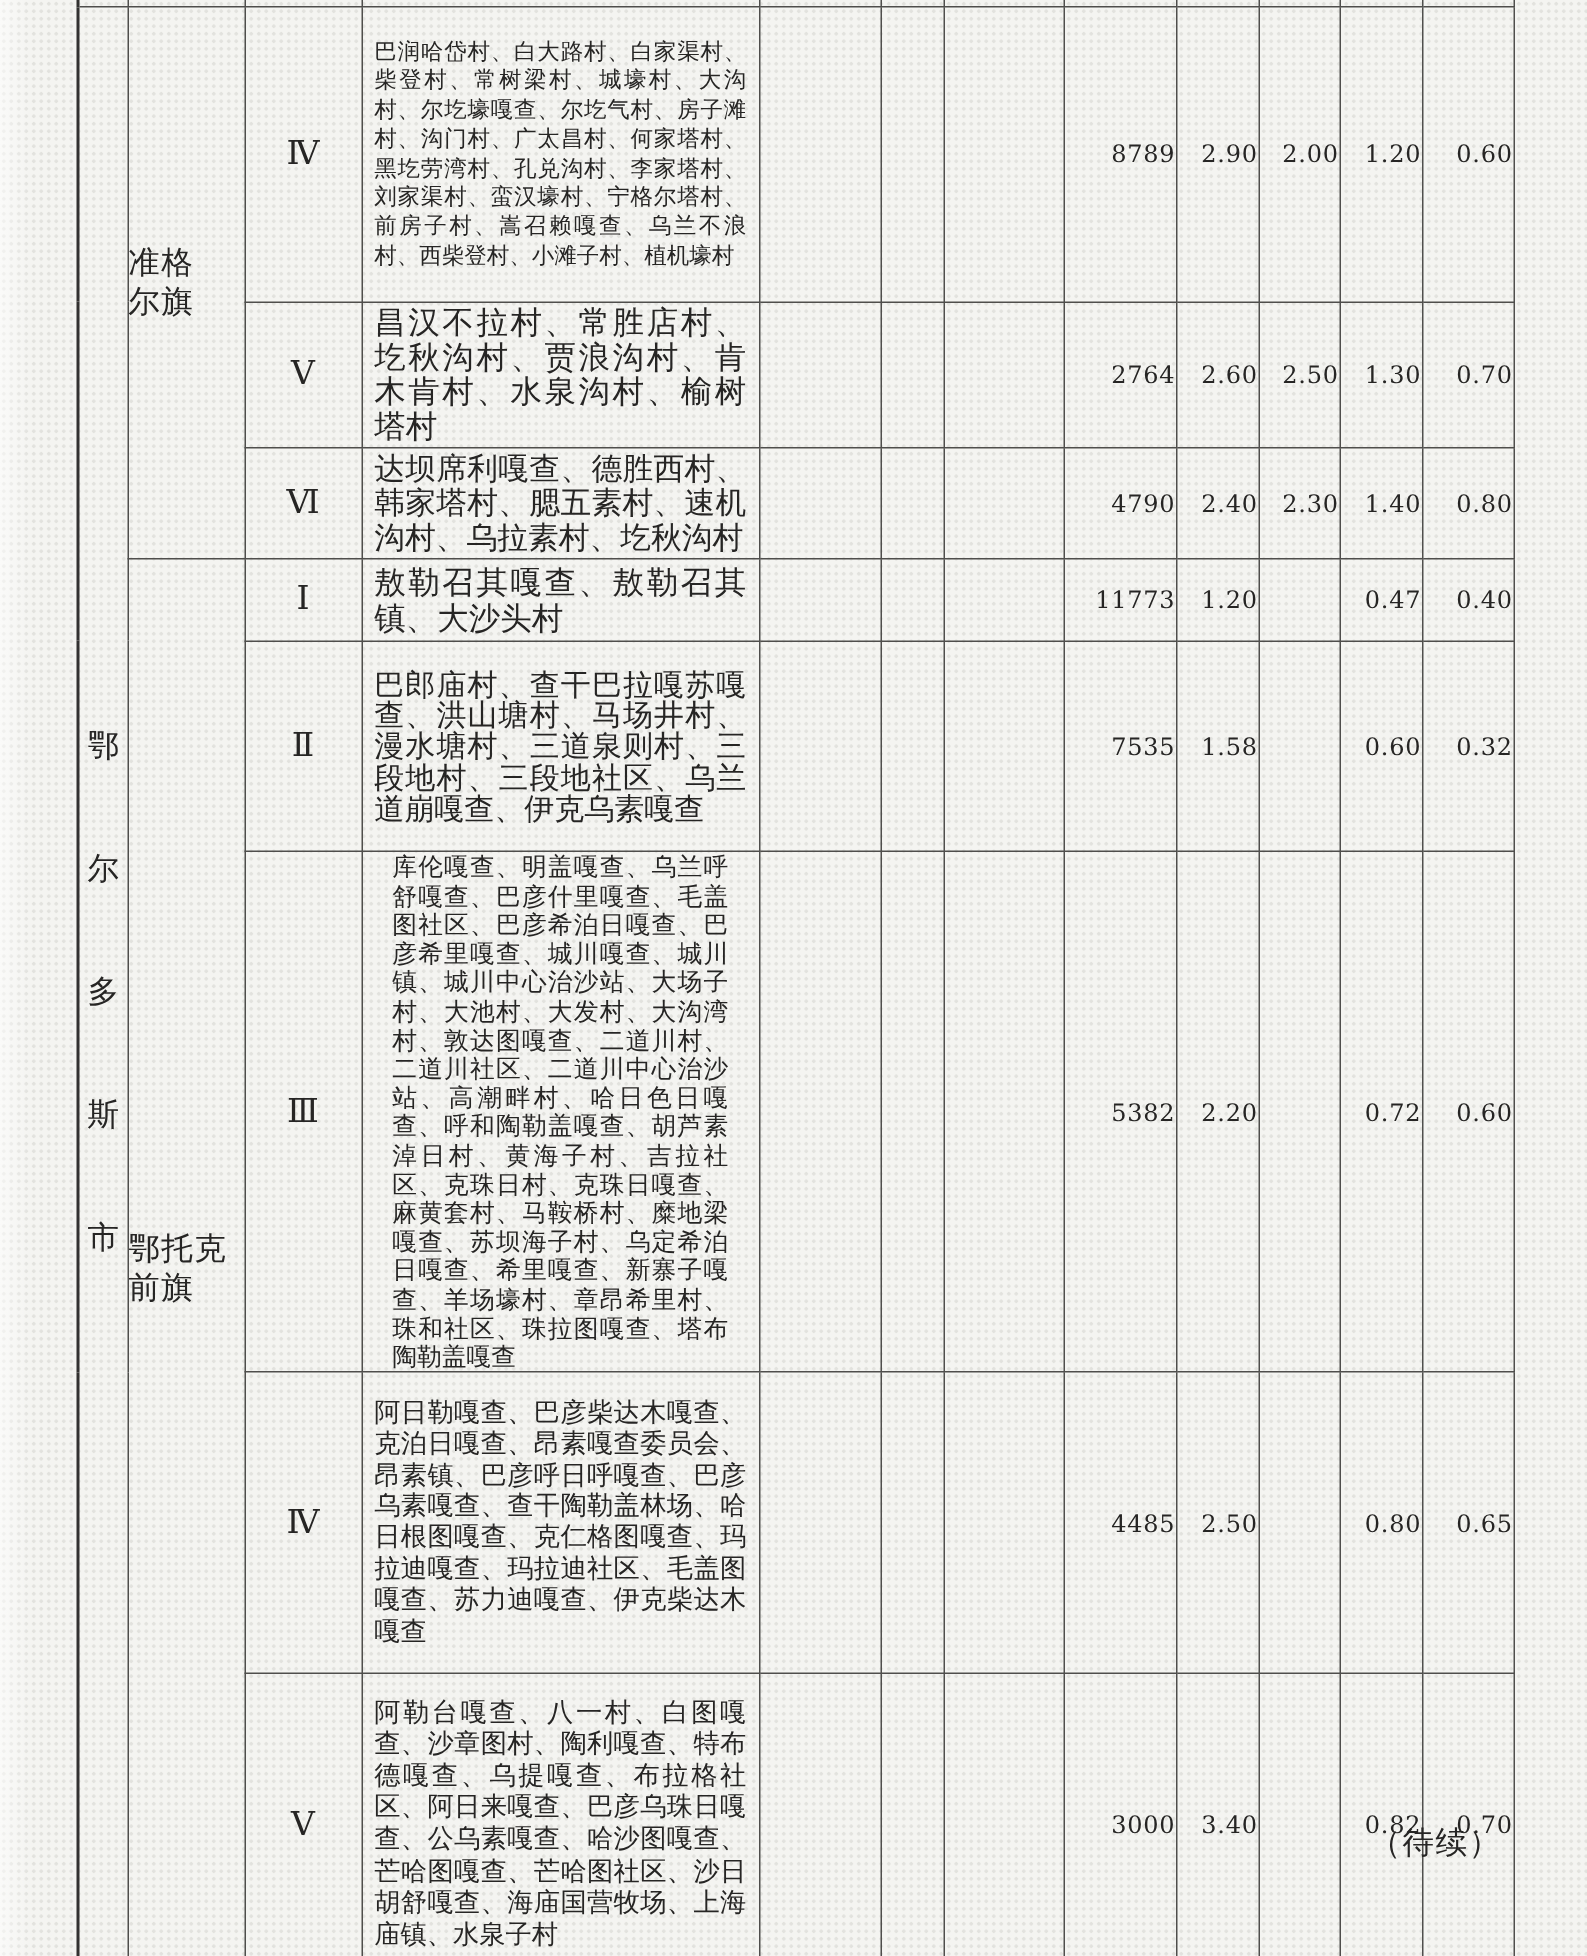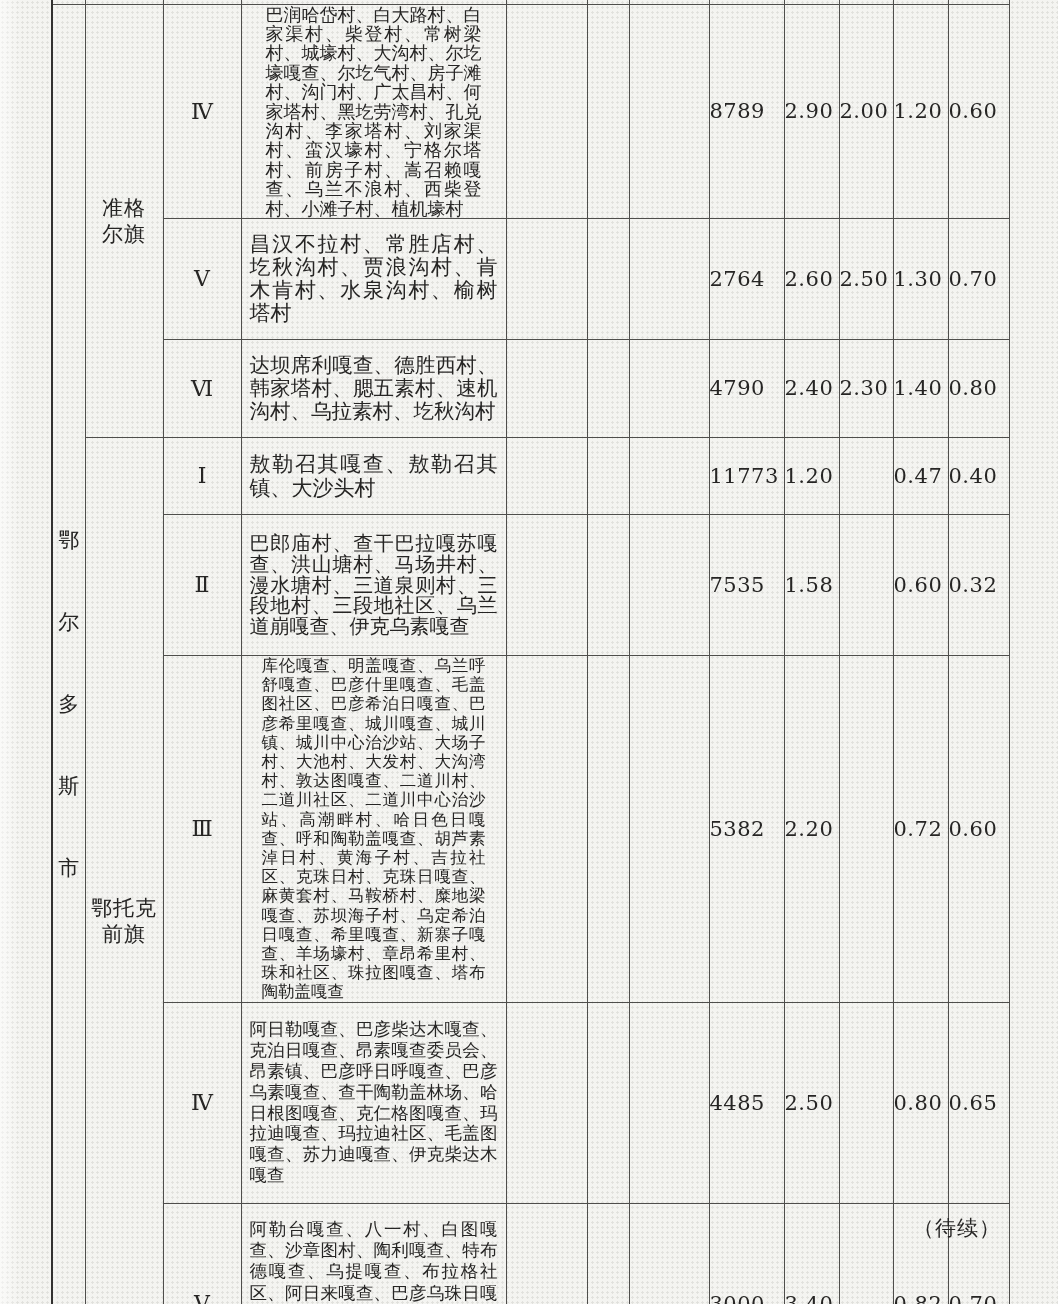--- a/index.html
+++ b/index.html
@@ -16,32 +16,32 @@
   .t td{border:1px solid #4f4e4c;padding:0;vertical-align:middle;overflow:hidden}
   tr.sliver td{border-top:none}
   tr.sliver{height:4px}
   td.bl{border-left-width:2px;border-left-color:#323130}
   td.bb{border-bottom-width:2px;border-bottom-color:#323130}
   tr.r1{height:197px} tr.r2{height:76px} tr.r3{height:74px} tr.r4{height:55px}
   tr.r5{height:129px} tr.r6{height:328px} tr.r7{height:201px} tr.r8{height:202px}
   td.city{text-align:center}
   .citybox{display:flex;flex-direction:column;align-items:center;justify-content:center;
     gap:60px;font-size:21px;line-height:22px;height:100%}
-  td.banner{text-align:center;font-size:21px;line-height:26px;letter-spacing:1px}
+  td.banner{text-align:left;font-size:21px;line-height:26px;letter-spacing:1px}
   td.lvl{text-align:center;font-size:22px}
-  td.vil{text-align:justify;text-justify:inter-character;text-align-last:left;padding:14px 8px}
-  td.f1{font-size:18px;line-height:19.4px;padding:0 24px}
+  td.vil{text-align:justify;text-justify:inter-character;text-align-last:left;padding:2px 8px}
+  td.f1{font-size:15px;line-height:19.4px;padding:0 8px}
   td.f2{font-size:21px;line-height:23px}
   td.f3{font-size:20.5px;line-height:23px}
   td.f4{font-size:21px;line-height:24px}
   td.f5{font-size:20px;line-height:20.8px;padding:18px 8px}
   td.f6{font-size:16.5px;line-height:19.2px;padding:0 20px}
   td.f7{font-size:17.5px;line-height:20.8px}
   td.f8{font-size:17.5px;line-height:21.2px}
-  td.num{text-align:left;font-size:21px;letter-spacing:0.5px;white-space:nowrap}
+  td.num{text-align:right;font-size:16px;letter-spacing:0.5px;white-space:nowrap}
   .footer{position:absolute;left:51px;top:1214px;width:950px;text-align:right;
     font-size:21px;letter-spacing:1px}
 </style>
 </head>
 <body>
 
 <div class="edge-strip"></div>
 
 <table class="t">
   <colgroup>

